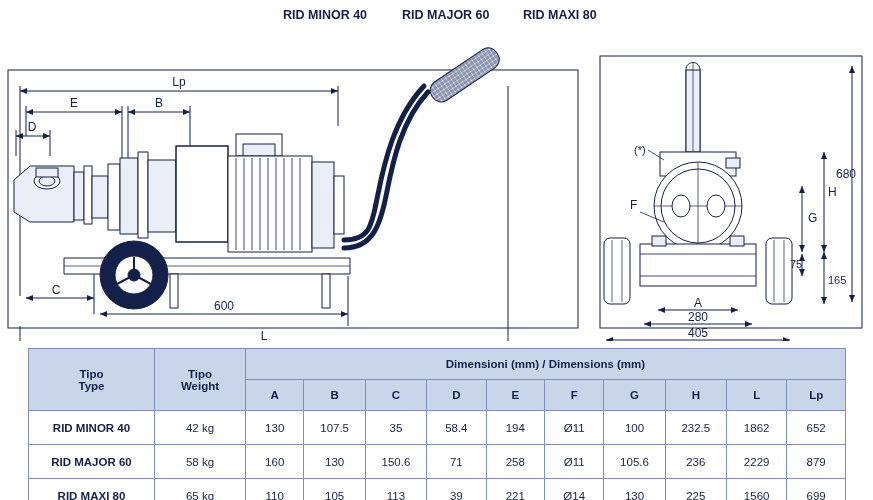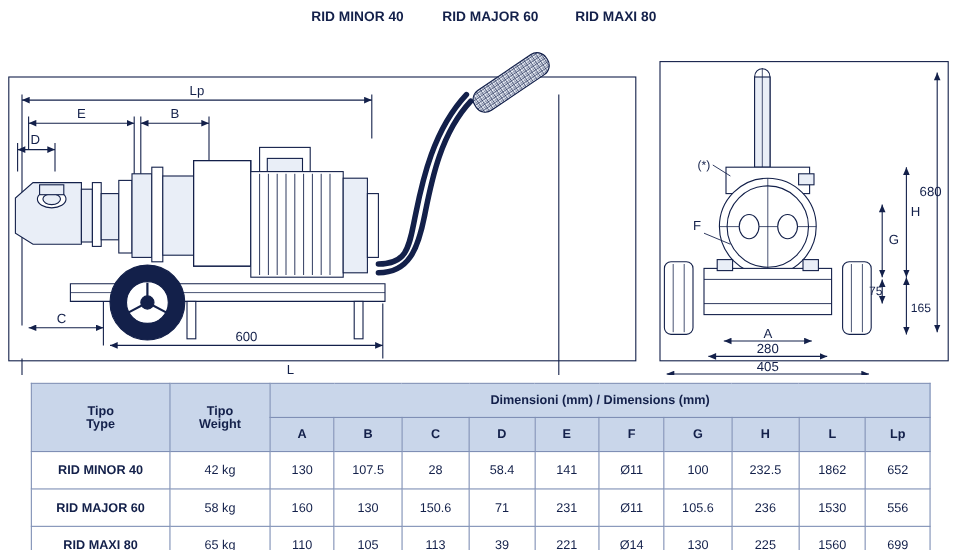--- a/index.html
+++ b/index.html
@@ -260,42 +260,42 @@
           <th class="c-dim">L</th>
           <th class="c-dim">Lp</th>
         </tr>
       </thead>
       <tbody>
         <tr>
           <td class="rowhead">RID MINOR 40</td>
           <td>42 kg</td>
           <td>130</td>
           <td>107.5</td>
-          <td>28</td>
+          <td>35</td>
           <td>58.4</td>
-          <td>141</td>
+          <td>194</td>
           <td>Ø11</td>
           <td>100</td>
           <td>232.5</td>
           <td>1862</td>
           <td>652</td>
         </tr>
         <tr>
           <td class="rowhead">RID MAJOR 60</td>
           <td>58 kg</td>
           <td>160</td>
           <td>130</td>
           <td>150.6</td>
           <td>71</td>
-          <td>231</td>
+          <td>258</td>
           <td>Ø11</td>
           <td>105.6</td>
           <td>236</td>
-          <td>1530</td>
-          <td>556</td>
+          <td>2229</td>
+          <td>879</td>
         </tr>
         <tr>
           <td class="rowhead">RID MAXI 80</td>
           <td>65 kg</td>
           <td>110</td>
           <td>105</td>
           <td>113</td>
           <td>39</td>
           <td>221</td>
           <td>Ø14</td>

